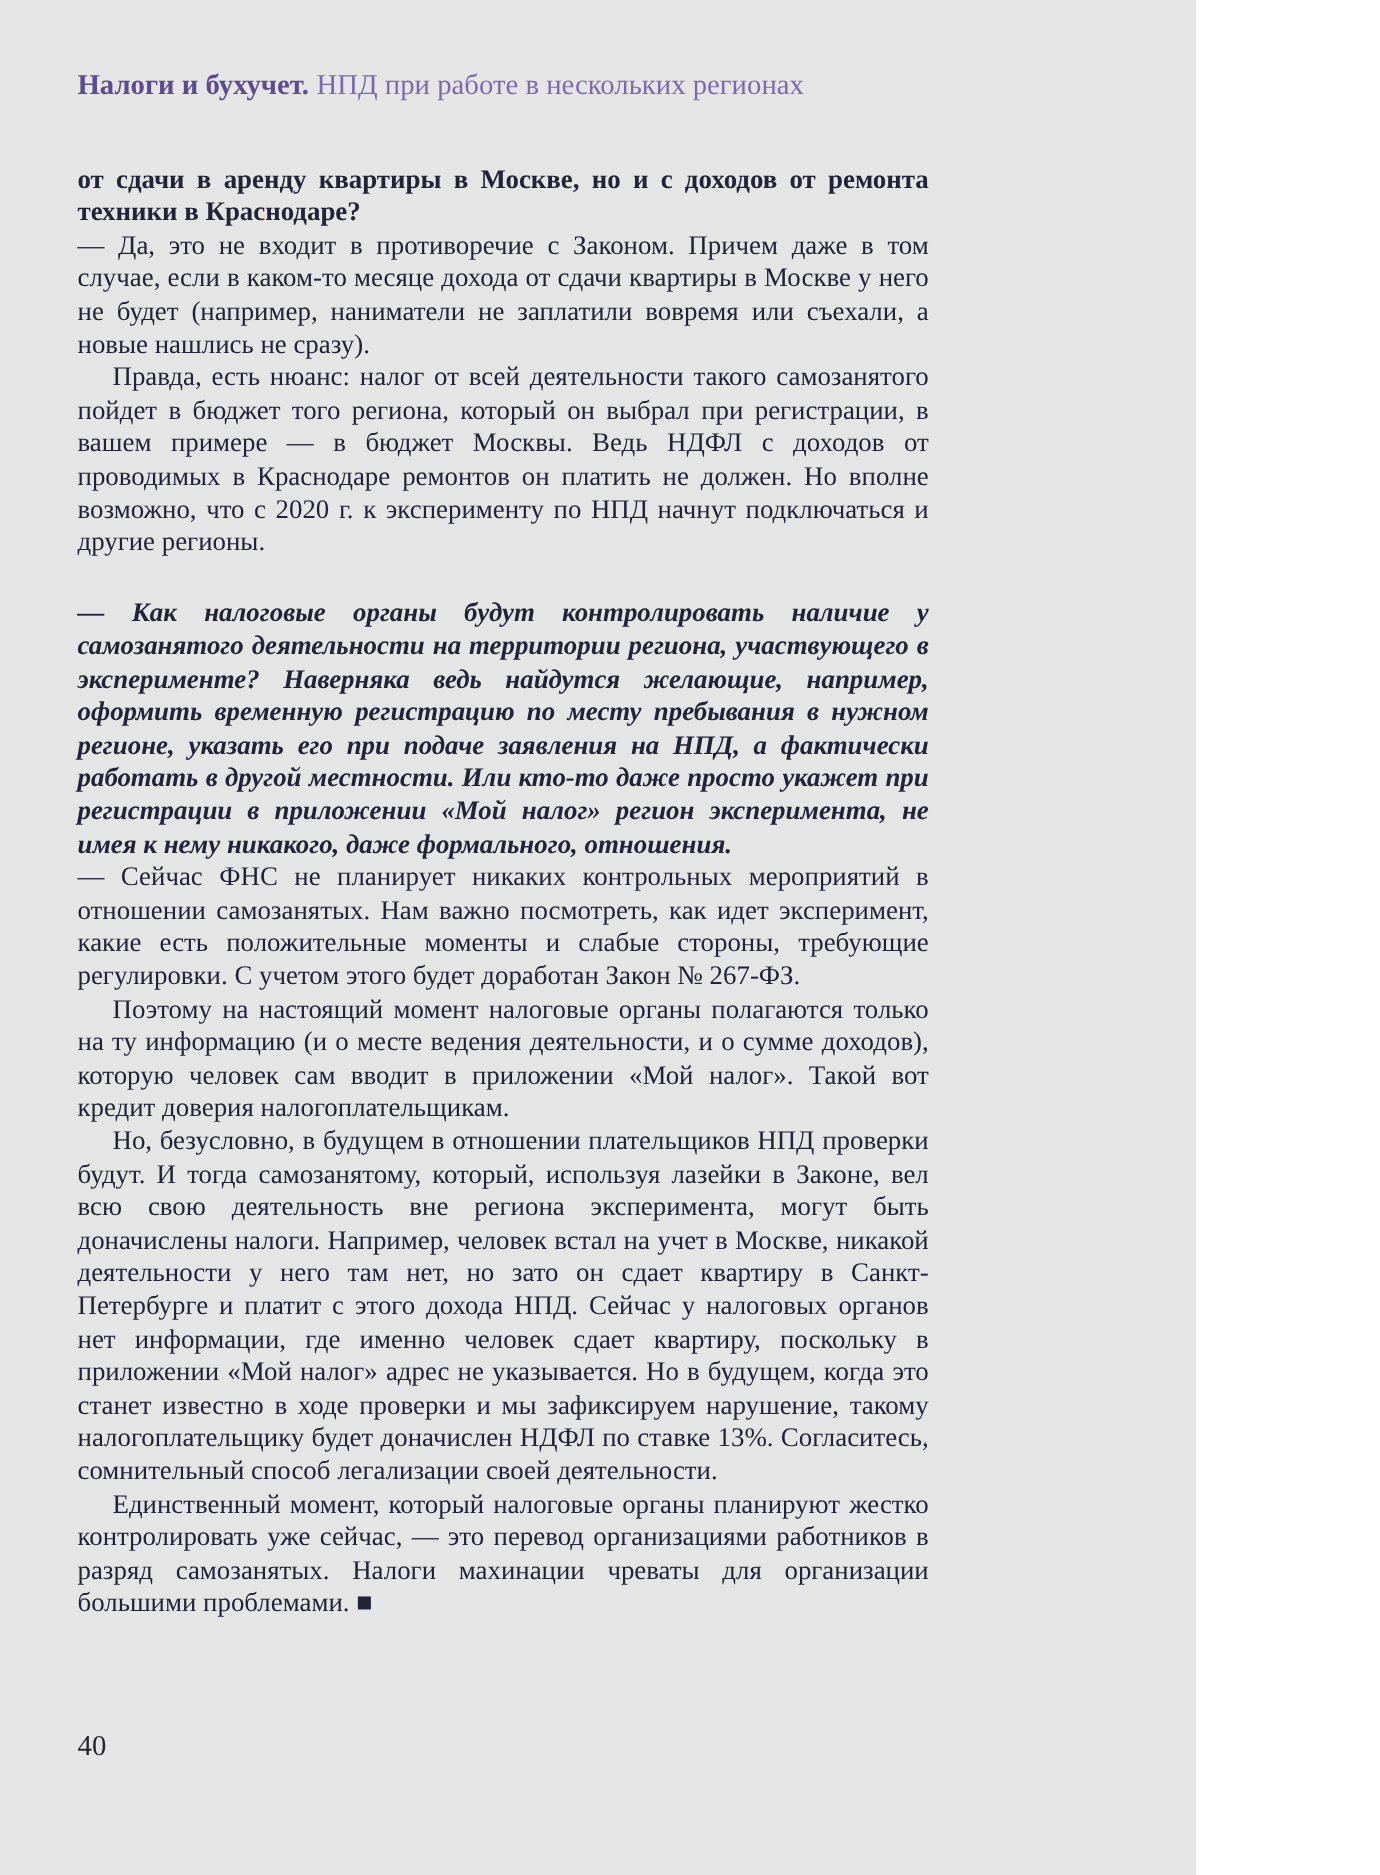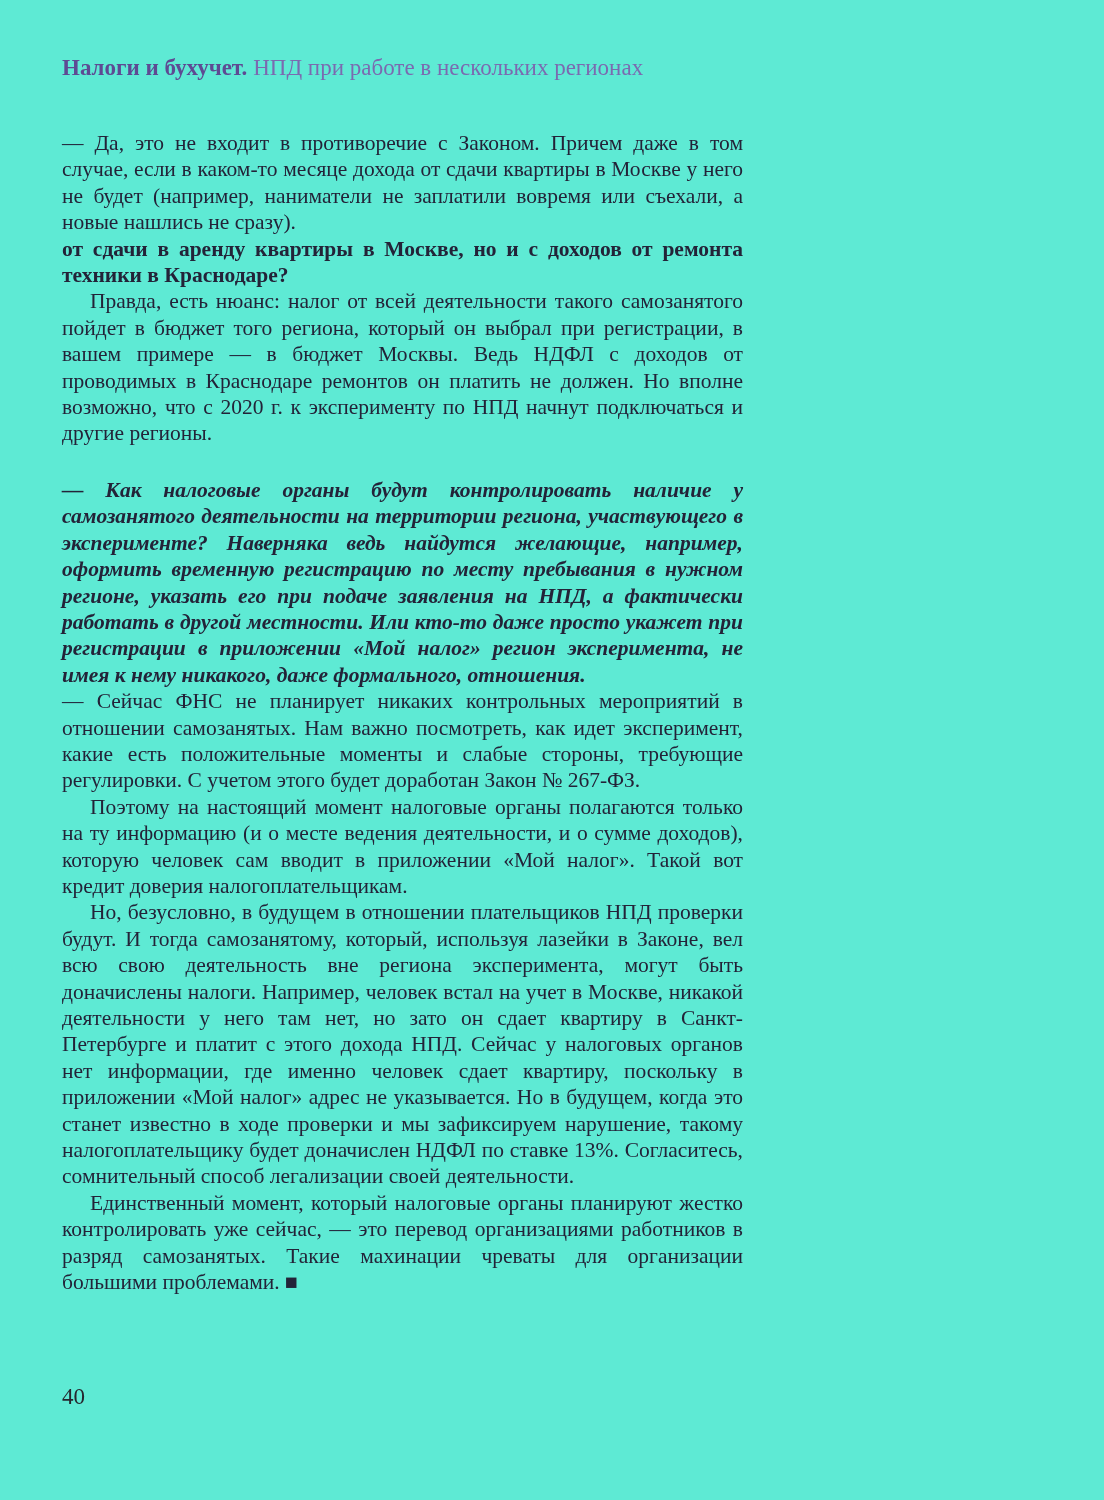--- a/index.html
+++ b/index.html
@@ -1,20 +1,20 @@
 <!DOCTYPE html>
 <html lang="ru"><head>
   <meta charset="utf-8">
   <style>
     html, body { margin: 0; padding: 0; background: #ffffff; }
     .page {
       position: relative;
-      width: 1104px;
+      width: 957px;
       height: 1500px;
-      background: #5eead4;
+      background: #e5e5e5;
       font-family: "Liberation Serif", "DejaVu Serif", serif;
       overflow: hidden;
     }
     .running-header {
       position: absolute;
       left: 62px;
       top: 54px;
       width: 1000px;
       font-size: 23px;
       line-height: 27px;
@@ -53,25 +53,25 @@
 </head>
 <body>
 
 <div class="page">
 
   <div class="running-header">
     <span class="journal-name">Налоги и бухучет.</span><span class="section-title">НПД при работе в нескольких регионах</span>
   </div>
 
   <main class="article-body">
+    <p class="para bold">от сдачи в аренду квартиры в Москве, но и с доходов от ремонта техники в Краснодаре?</p>
     <p class="para">— Да, это не входит в противоречие с Законом. Причем даже в том случае, если в каком-то месяце дохода от сдачи квартиры в Москве у него не будет (например, наниматели не заплатили вовремя или съехали, а новые нашлись не сразу).</p>
-    <p class="para bold">от сдачи в аренду квартиры в Москве, но и с доходов от ремонта техники в Краснодаре?</p>
     <p class="para indent">Правда, есть нюанс: налог от всей деятельности такого самозанятого пойдет в бюджет того региона, который он выбрал при регистрации, в вашем примере — в бюджет Москвы. Ведь НДФЛ с доходов от проводимых в Краснодаре ремонтов он платить не должен. Но вполне возможно, что с 2020 г. к эксперименту по НПД начнут подключаться и другие регионы.</p>
     <p class="para bold gap-before">— Как налоговые органы будут контролировать наличие у самозанятого деятельности на территории региона, участвующего в эксперименте? Наверняка ведь найдутся желающие, например, оформить временную регистрацию по месту пребывания в нужном регионе, указать его при подаче заявления на НПД, а фактически работать в другой местности. Или кто-то даже просто укажет при регистрации в приложении «Мой налог» регион эксперимента, не имея к нему никакого, даже формального, отношения.</p>
     <p class="para">— Сейчас ФНС не планирует никаких контрольных мероприятий в отношении самозанятых. Нам важно посмотреть, как идет эксперимент, какие есть положительные моменты и слабые стороны, требующие регулировки. С учетом этого будет доработан Закон № 267-ФЗ.</p>
     <p class="para indent">Поэтому на настоящий момент налоговые органы полагаются только на ту информацию (и о месте ведения деятельности, и о сумме доходов), которую человек сам вводит в приложении «Мой налог». Такой вот кредит доверия налогоплательщикам.</p>
     <p class="para indent">Но, безусловно, в будущем в отношении плательщиков НПД проверки будут. И тогда самозанятому, который, используя лазейки в Законе, вел всю свою деятельность вне региона эксперимента, могут быть доначислены налоги. Например, человек встал на учет в Москве, никакой деятельности у него там нет, но зато он сдает квартиру в Санкт-Петербурге и платит с этого дохода НПД. Сейчас у налоговых органов нет информации, где именно человек сдает квартиру, поскольку в приложении «Мой налог» адрес не указывается. Но в будущем, когда это станет известно в ходе проверки и мы зафиксируем нарушение, такому налогоплательщику будет доначислен НДФЛ по ставке 13%. Согласитесь, сомнительный способ легализации своей деятельности.</p>
-    <p class="para indent">Единственный момент, который налоговые органы планируют жестко контролировать уже сейчас, — это перевод организациями работников в разряд самозанятых. Такие махинации чреваты для организации большими проблемами. ■</p>
+    <p class="para indent">Единственный момент, который налоговые органы планируют жестко контролировать уже сейчас, — это перевод организациями работников в разряд самозанятых. Налоги махинации чреваты для организации большими проблемами. ■</p>
   </main>
 
   <div class="page-number">40</div>
 
 </div>
 
 </body></html>

